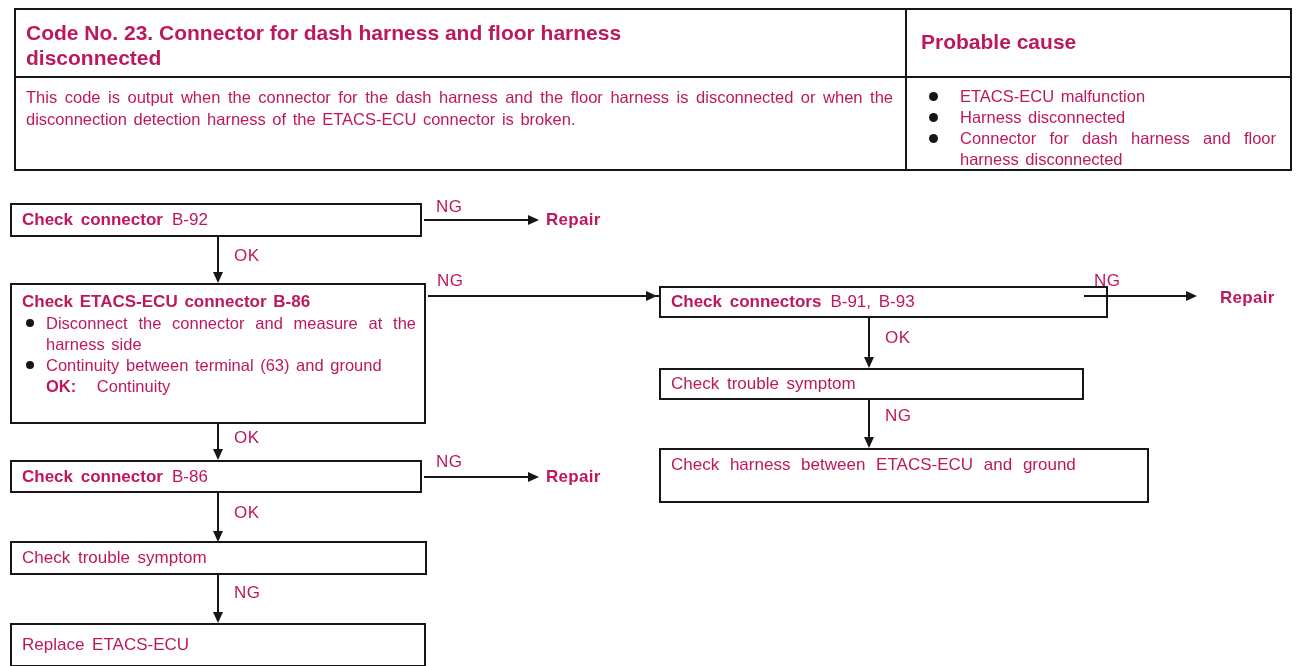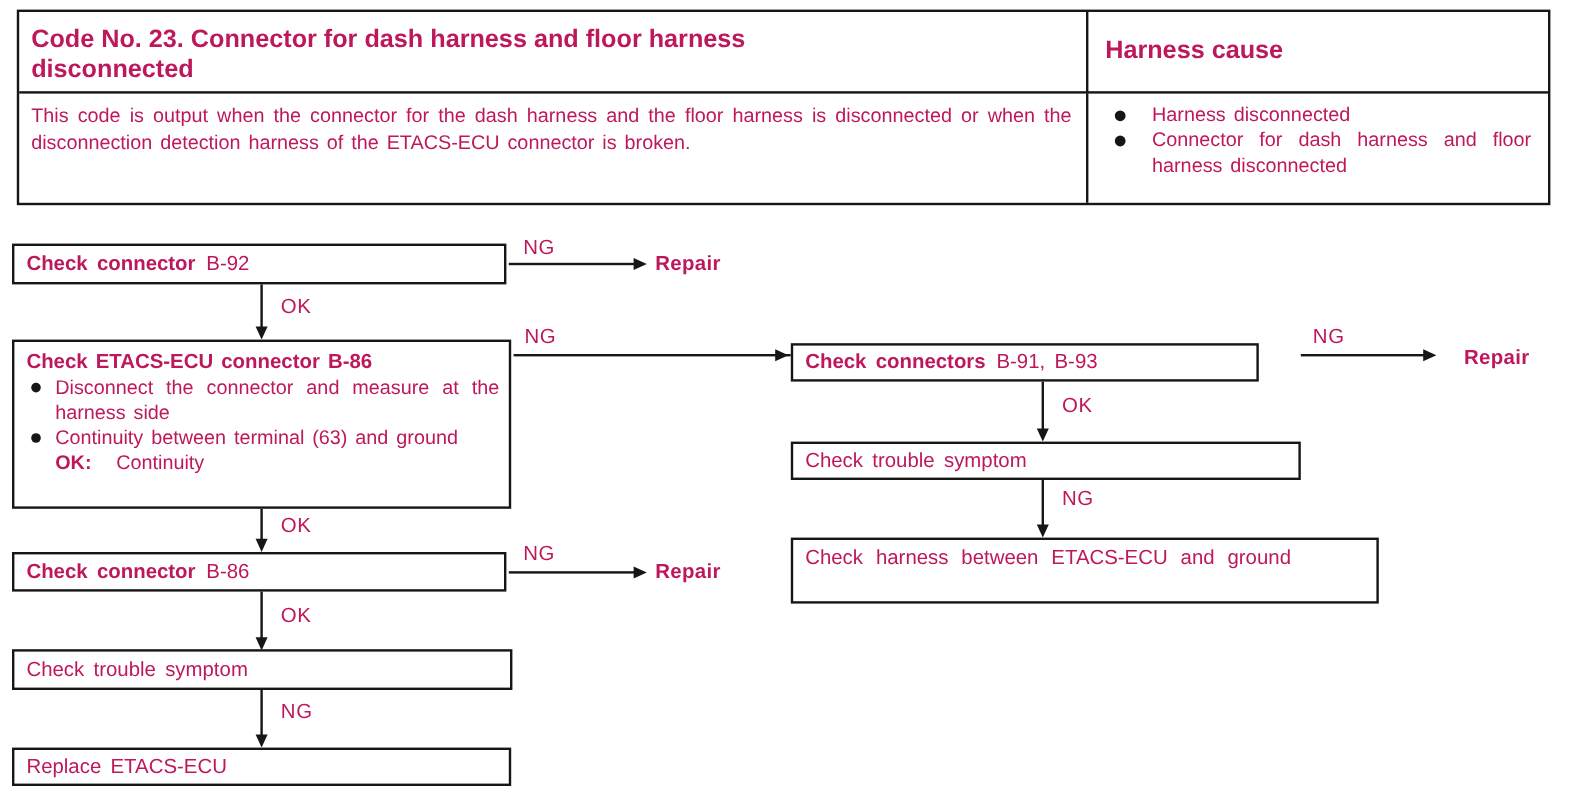--- a/index.html
+++ b/index.html
@@ -50,27 +50,31 @@
 </head>
 <body>
 
 <div class="sheet">
 
   <div class="tbl">
     <div class="cell c-head">
       <div class="title">Code No. 23. Connector for dash harness and floor harness disconnected</div>
     </div>
     <div class="cell c-head c-right">
-      <div class="pc-head">Harness cause</div>
+      <div class="pc-head">Probable cause</div>
     </div>
     <div class="cell">
       <div class="desc">This code is output when the connector for the dash harness and the floor harness is disconnected or when the disconnection detection harness of the ETACS-ECU connector is broken.</div>
     </div>
     <div class="cell c-right">
       <div class="causes">
+        <div class="cause-row">
+          <span class="blt"></span>
+          <span class="ctext">ETACS-ECU malfunction</span>
+        </div>
         <div class="cause-row">
           <span class="blt"></span>
           <span class="ctext">Harness disconnected</span>
         </div>
         <div class="cause-row">
           <span class="blt"></span>
           <span class="ctext">Connector for dash harness and floor harness disconnected</span>
         </div>
       </div>
     </div>
@@ -103,21 +107,21 @@
     <div class="bb-ok">
       <b>OK:</b>
       <span>Continuity</span>
     </div>
   </div>
 
   <div class="hline" style="left:428px;top:295px;width:231px;"></div>
   <div class="ah-right" style="left:646px;top:291px;"></div>
   <span class="elabel" style="left:437px;top:271px;">NG</span>
 
-  <div class="node" style="left:659px;top:286px;width:390px;height:32px;">
+  <div class="node" style="left:659px;top:286px;width:449px;height:32px;">
     <b>Check connectors</b>
     <span>B-91, B-93</span>
   </div>
 
   <div class="hline" style="left:1084px;top:295px;width:104px;"></div>
   <div class="ah-right" style="left:1186px;top:291px;"></div>
   <span class="elabel" style="left:1094px;top:271px;">NG</span>
   <span class="repair" style="left:1220px;top:288px;">Repair</span>
 
   <div class="vline" style="left:868px;top:318px;height:42px;"></div>
@@ -155,17 +159,17 @@
   <span class="elabel" style="left:234px;top:503px;">OK</span>
 
   <div class="node" style="left:10px;top:541px;width:417px;height:34px;">
     <span>Check trouble symptom</span>
   </div>
 
   <div class="vline" style="left:217px;top:575px;height:40px;"></div>
   <div class="ah-down" style="left:213px;top:612px;"></div>
   <span class="elabel" style="left:234px;top:583px;">NG</span>
 
-  <div class="node" style="left:10px;top:623px;width:416px;height:32px;">
+  <div class="node" style="left:10px;top:623px;width:416px;height:44px;">
     <span>Replace ETACS-ECU</span>
   </div>
 
 </div>
 
 </body></html>

